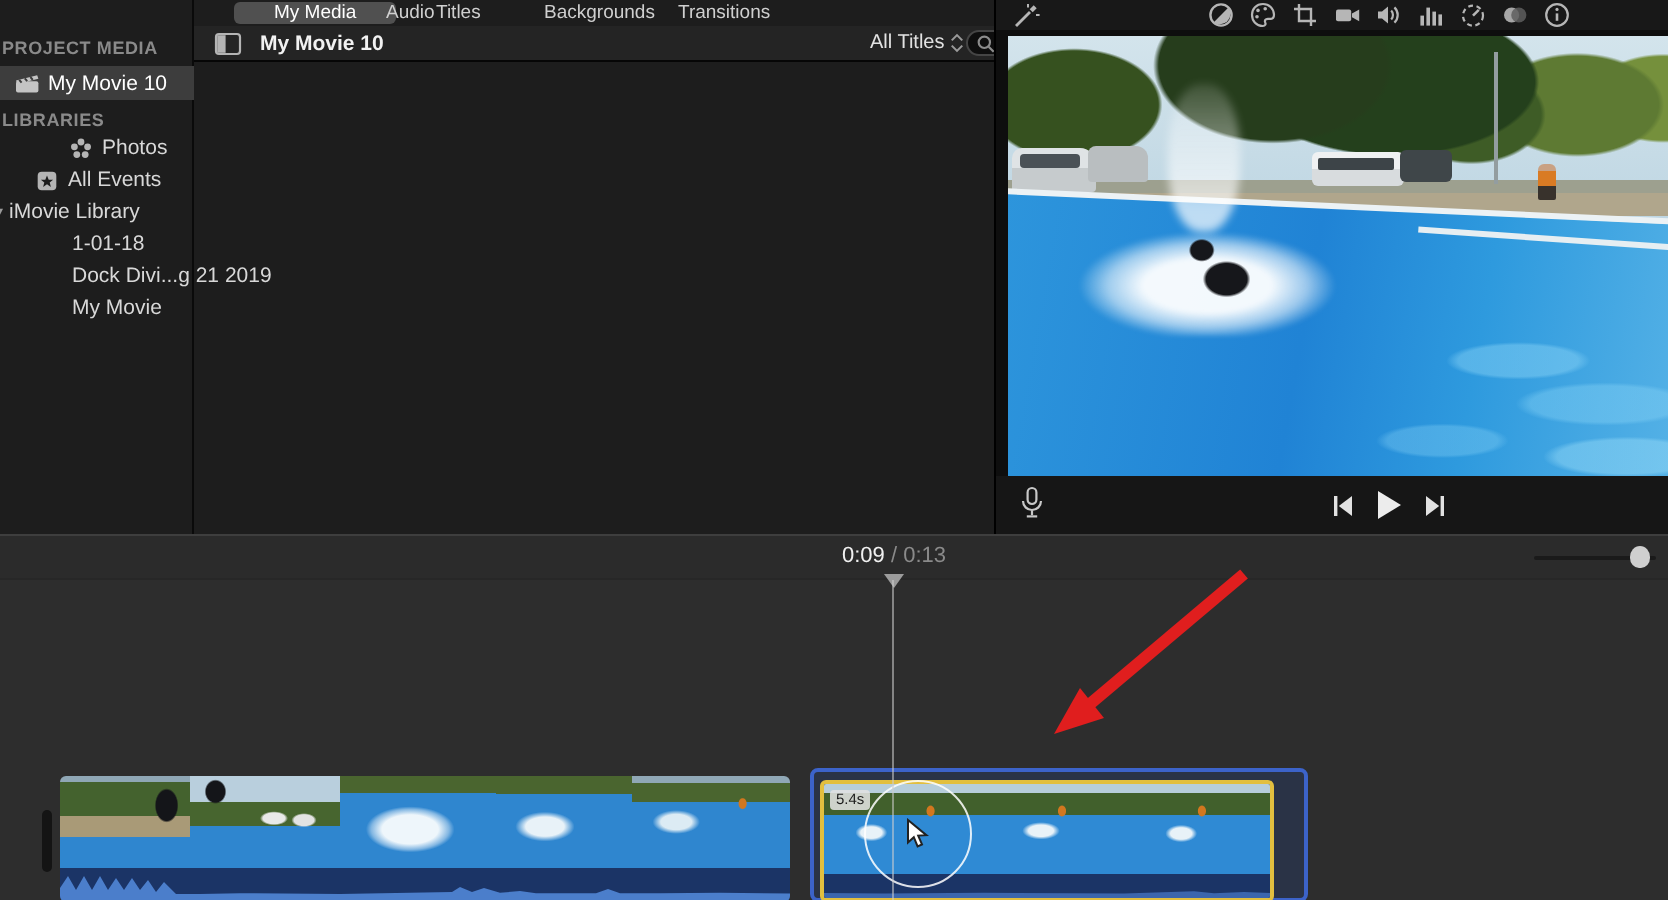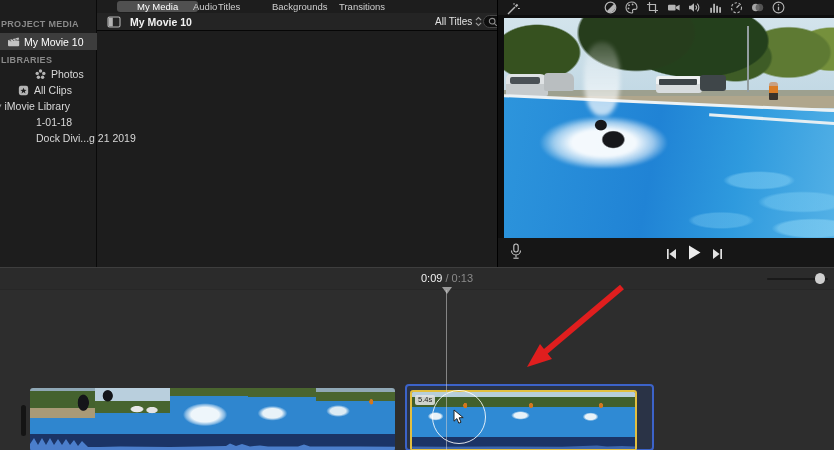--- a/index.html
+++ b/index.html
@@ -183,31 +183,34 @@
       </span>
       <span>Photos</span>
     </div>
     <div class="side-row" style="top:82px;">
       <span class="ic" style="margin-left:16px;">
         <svg width="11" height="11" viewBox="0 0 13 13">
             <rect x="1" y="1" width="11" height="11" rx="2.4" fill="#b4b4b4"></rect>
             <polygon points="6.5,3.2 7.5,5.7 10.1,5.8 8.1,7.4 8.8,10 6.5,8.4 4.2,10 4.9,7.4 2.9,5.8 5.5,5.7" fill="#1d1d1d"></polygon>
           </svg>
       </span>
-      <span>All Clips</span>
+      <span>All Events</span>
     </div>
     <div class="side-row lib" style="top:98px;">
       <span class="disc">▾</span>
       <span>iMovie Library</span>
     </div>
     <div class="side-row sub" style="top:114px;">
       <span>1-01-18</span>
     </div>
     <div class="side-row sub" style="top:130px;">
       <span>Dock Divi...g 21 2019</span>
+    </div>
+    <div class="side-row sub" style="top:146px;">
+      <span>My Movie</span>
     </div>
   </div>
 
   <div class="tabbar">
     <div class="tab sel" style="left:20px;">My Media</div>
     <div class="tab" style="left:76px;">Audio</div>
     <div class="tab" style="left:101px;">Titles</div>
     <div class="tab" style="left:155px;">Backgrounds</div>
     <div class="tab" style="left:222px;">Transitions</div>
   </div>

